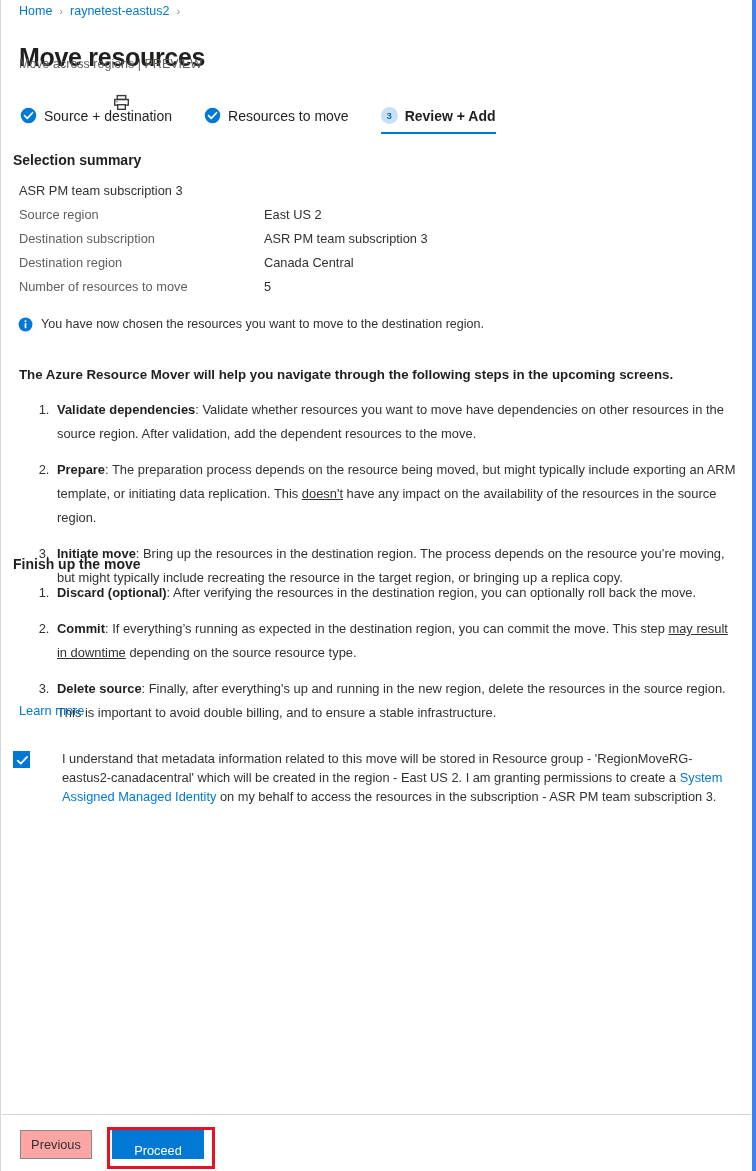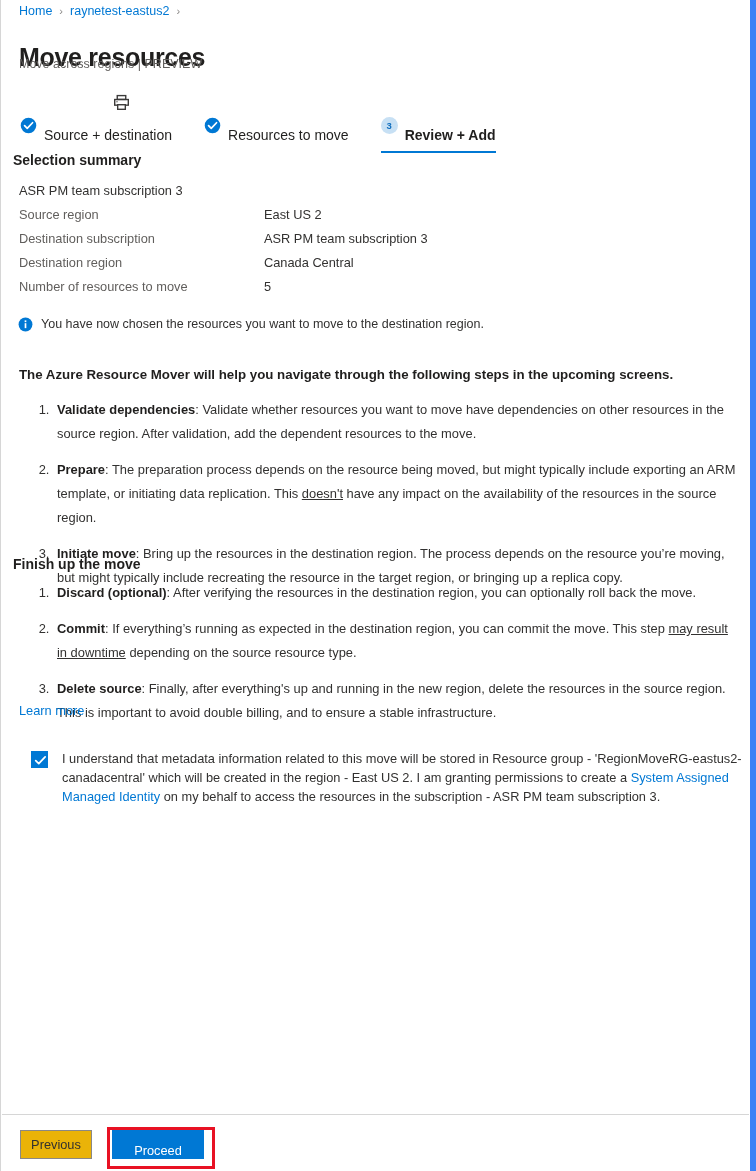--- a/index.html
+++ b/index.html
@@ -13,21 +13,21 @@
     font-family: "Liberation Sans", sans-serif;
     color: #1b1a19;
     position: relative;
     overflow: hidden;
   }
   .page {
     position: absolute;
     left: 0; top: 0;
     width: 756px; height: 1171px;
     border-left: 1px solid #d6d6d6;
-    border-right: 6px solid #3b82f6;
+    border-right: 4px solid #3b82f6;
     background: #fff;
   }
 
   
   .breadcrumb {
     position: absolute;
     left: 18px; top: 0px;
     height: 22px;
     display: flex; align-items: center;
     font-size: 12.5px;
@@ -89,21 +89,20 @@
     border-radius: 50%;
     background: #c7e0f4;
     color: #106ebe;
     font-size: 9.5px;
     display: flex; align-items: center; justify-content: center;
     font-weight: 600;
   }
   .tab-label {
     font-size: 14px;
     color: #201f1e;
-    margin-top: 20px;
   }
   .tab.active .tab-label { font-weight: 600; }
 
   
   .section-head {
     position: absolute;
     left: 12px;
     font-size: 14px;
     font-weight: 600;
     color: #201f1e;
@@ -178,24 +177,25 @@
     position: absolute;
     left: 18px; top: 703px;
     font-size: 12.8px;
     color: #0078d4;
     cursor: pointer;
   }
 
   
   .consent {
     position: absolute;
-    left: 30px; top: 749px;
+    left: 12px; top: 749px;
     width: 724px;
     display: flex;
     align-items: flex-start;
+    gap: 18px;
   }
   .cbox {
     flex: none;
     width: 17px; height: 17px;
     background: #0078d4;
     border: 1px solid #0078d4;
     margin-top: 2px;
     cursor: pointer;
     position: relative;
   }
@@ -213,21 +213,21 @@
     position: absolute;
     left: 1px; right: 1px; bottom: 0;
     height: 57px;
     border-top: 1px solid #d6d6d6;
     background: #fff;
   }
   .btn-previous {
     position: absolute;
     left: 18px; top: 15px;
     width: 72px; height: 29px;
-    background: #eab308;
+    background: #fca5a5;
     border: 1px solid #8a8886;
     font-family: "Liberation Sans", sans-serif;
     font-size: 12.8px;
     color: #323130;
     cursor: pointer;
     padding: 0;
   }
   .btn-proceed {
     position: absolute;
     left: 110px; top: 15px;

